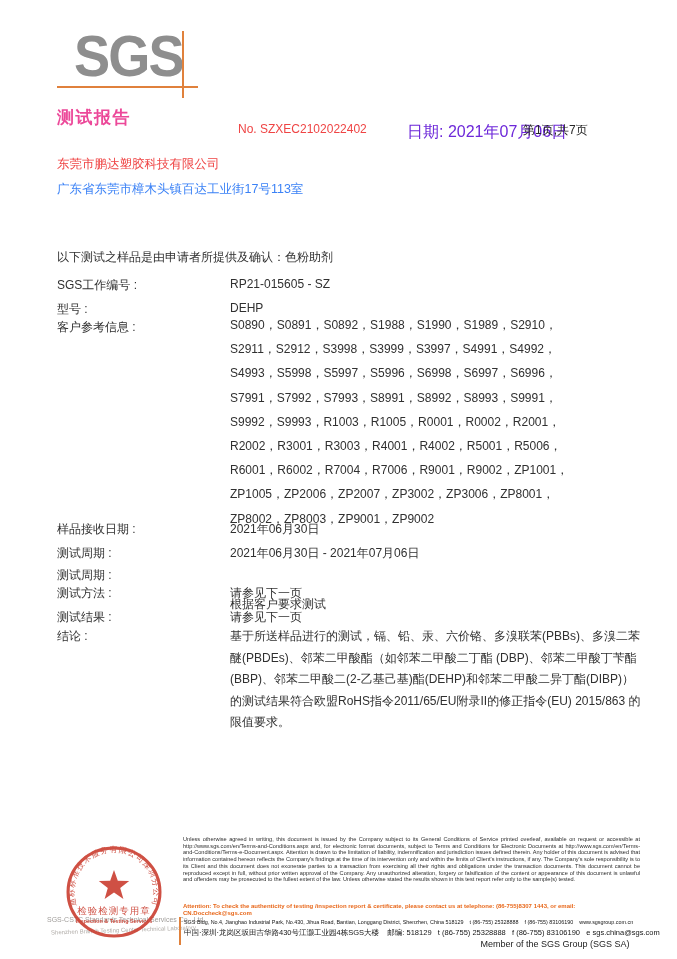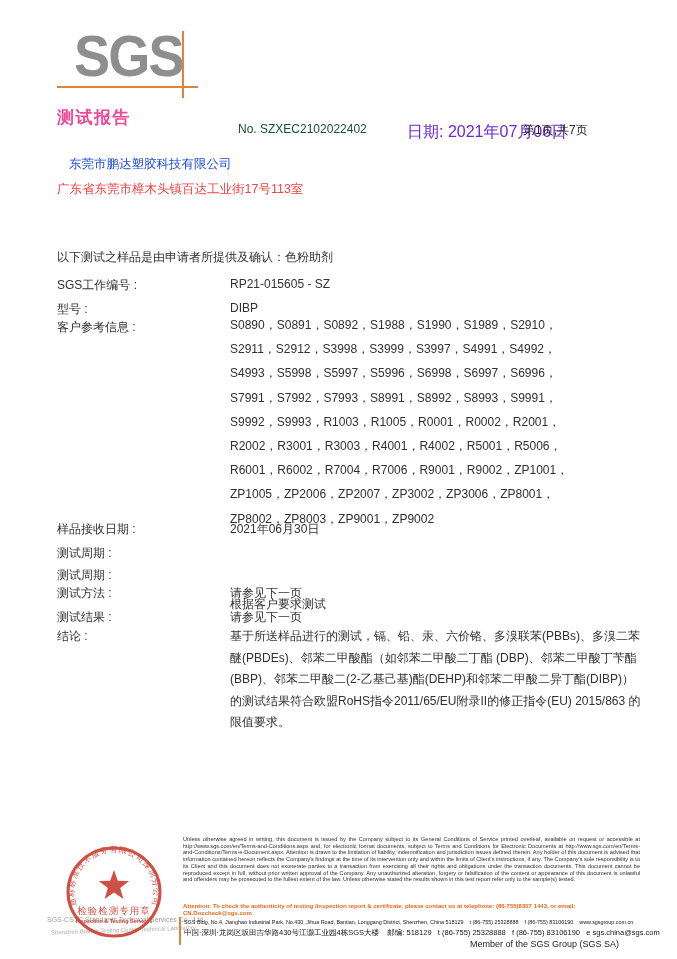--- a/index.html
+++ b/index.html
@@ -8,43 +8,43 @@
   .abs{position:absolute;}
 
   
   .logo-text{left:74px;top:28px;font-size:57px;font-weight:bold;color:#8e8e8e;
              line-height:1;letter-spacing:-2px;transform:scaleX(.95);transform-origin:left top;}
   .logo-hline{left:57px;top:86px;width:141px;height:2px;background:#e0813c;}
   .logo-vline{left:182px;top:31px;width:2px;height:67px;background:#e0813c;}
 
   
   .title{left:57px;top:106px;font-size:17px;font-weight:bold;color:#ec4899;letter-spacing:1.5px;}
-  .report-no{left:238px;top:122px;font-size:12px;color:#14532d;}
+  .report-no{left:238px;top:122px;font-size:12px;color:#ef4444;}
   .hdr-date{left:407px;top:122px;font-size:16px;color:#6d28d9;}
   .hdr-page{left:523px;top:122px;font-size:12px;color:#262626;}
 
-  .company-name{left:69px;top:156px;font-size:12.5px;color:#1d4ed8;}
-  .company-address{left:57px;top:181px;font-size:12.5px;color:#ef4444;}
+  .company-name{left:57px;top:156px;font-size:12.5px;color:#ef4444;}
+  .company-address{left:57px;top:181px;font-size:12.5px;color:#3b82f6;}
 
   .sample-statement{left:57px;top:249px;font-size:12px;color:#303030;}
 
   .flabel{left:57px;font-size:12px;color:#303030;}
   .fvalue{left:230px;font-size:12px;color:#303030;}
   .ref-lines{left:230px;top:313px;font-size:12px;color:#303030;line-height:24.2px;width:430px;}
   .conclusion-text{left:230px;top:626px;width:414px;font-size:12px;color:#303030;line-height:21.6px;}
 
   
   .legal{left:183px;top:836px;width:457px;font-size:5.6px;line-height:6.72px;
          color:#2e2e2e;text-align:justify;}
   .attention{left:183px;top:903px;width:457px;font-size:6px;line-height:7px;
              font-weight:bold;color:#e8681b;}
   .addr-en{left:184px;top:919px;font-size:5.4px;color:#151515;white-space:pre;}
   .addr-cn{left:184px;top:928px;font-size:7.5px;color:#151515;white-space:pre;}
   .footer-vline{left:179px;top:917px;width:2px;height:28px;background:#e0813c;}
-  .member{left:470px;top:939px;width:170px;text-align:left;font-size:9px;color:#222;}
+  .member{left:470px;top:939px;width:170px;text-align:center;font-size:9px;color:#222;}
 
   .lab-gray1{left:47px;top:916px;font-size:7px;color:#a09d9a;white-space:pre;}
   .lab-gray2{left:51px;top:927px;font-size:6px;color:#b3afab;white-space:pre;transform:rotate(-2deg);}
   .stamp{left:50px;top:842px;opacity:.88;}
 </style>
 </head>
 <body>
 
 <div class="page">
 
@@ -59,39 +59,40 @@
 
   <div class="abs company-name">东莞市鹏达塑胶科技有限公司</div>
   <div class="abs company-address">广东省东莞市樟木头镇百达工业街17号113室</div>
 
   <div class="abs sample-statement">以下测试之样品是由申请者所提供及确认：色粉助剂</div>
 
   <div class="abs flabel" style="top:277px">SGS工作编号 :</div>
   <div class="abs fvalue" style="top:277px">RP21-015605 - SZ</div>
 
   <div class="abs flabel" style="top:301px">型号 :</div>
-  <div class="abs fvalue" style="top:301px">DIBP</div>
+  <div class="abs fvalue" style="top:301px">DEHP</div>
 
   <div class="abs flabel" style="top:319px">客户参考信息 :</div>
   <div class="abs ref-lines">
     <div>S0890，S0891，S0892，S1988，S1990，S1989，S2910，</div>
     <div>S2911，S2912，S3998，S3999，S3997，S4991，S4992，</div>
     <div>S4993，S5998，S5997，S5996，S6998，S6997，S6996，</div>
     <div>S7991，S7992，S7993，S8991，S8992，S8993，S9991，</div>
     <div>S9992，S9993，R1003，R1005，R0001，R0002，R2001，</div>
     <div>R2002，R3001，R3003，R4001，R4002，R5001，R5006，</div>
     <div>R6001，R6002，R7004，R7006，R9001，R9002，ZP1001，</div>
     <div>ZP1005，ZP2006，ZP2007，ZP3002，ZP3006，ZP8001，</div>
     <div>ZP8002，ZP8003，ZP9001，ZP9002</div>
   </div>
 
   <div class="abs flabel" style="top:521px">样品接收日期 :</div>
   <div class="abs fvalue" style="top:521px">2021年06月30日</div>
 
   <div class="abs flabel" style="top:545px">测试周期 :</div>
+  <div class="abs fvalue" style="top:545px">2021年06月30日 - 2021年07月06日</div>
 
   <div class="abs flabel" style="top:567px">测试周期 :</div>
   <div class="abs fvalue" style="top:596px">根据客户要求测试</div>
 
   <div class="abs flabel" style="top:585px">测试方法 :</div>
   <div class="abs fvalue" style="top:585px">请参见下一页</div>
 
   <div class="abs flabel" style="top:609px">测试结果 :</div>
   <div class="abs fvalue" style="top:609px">请参见下一页</div>
 

